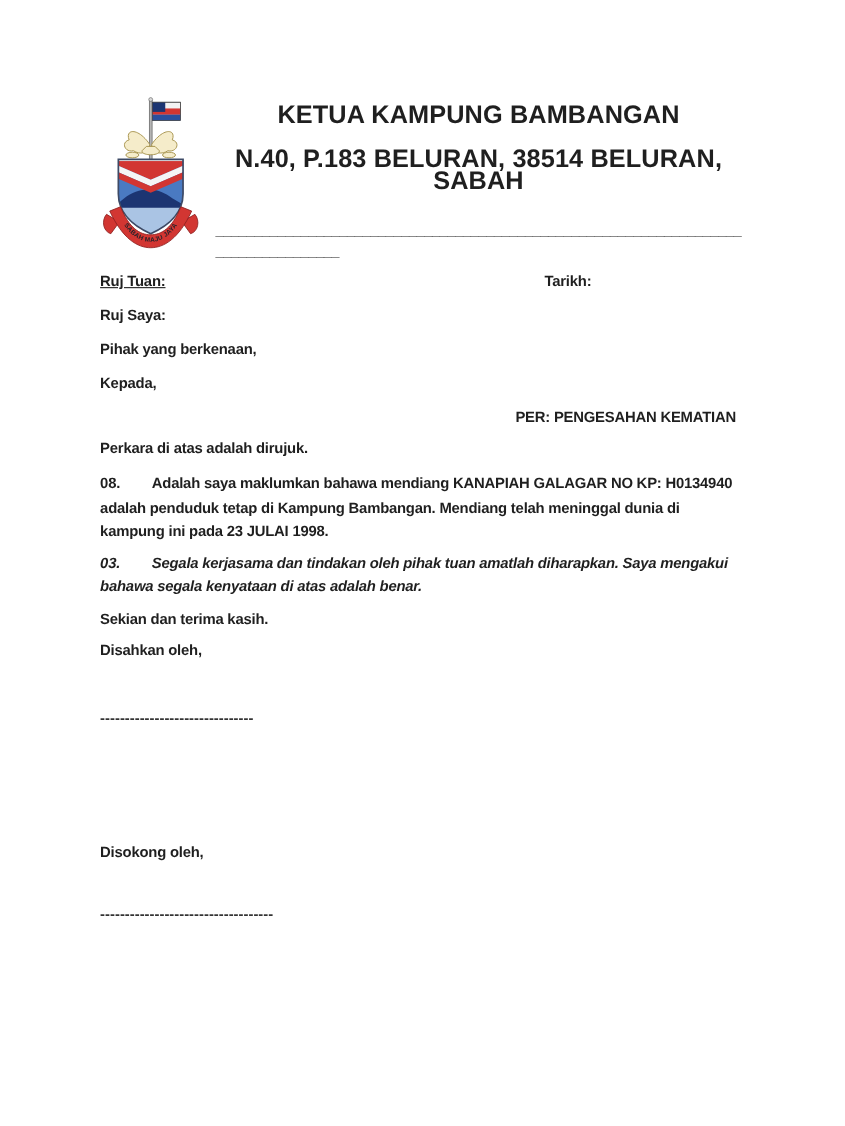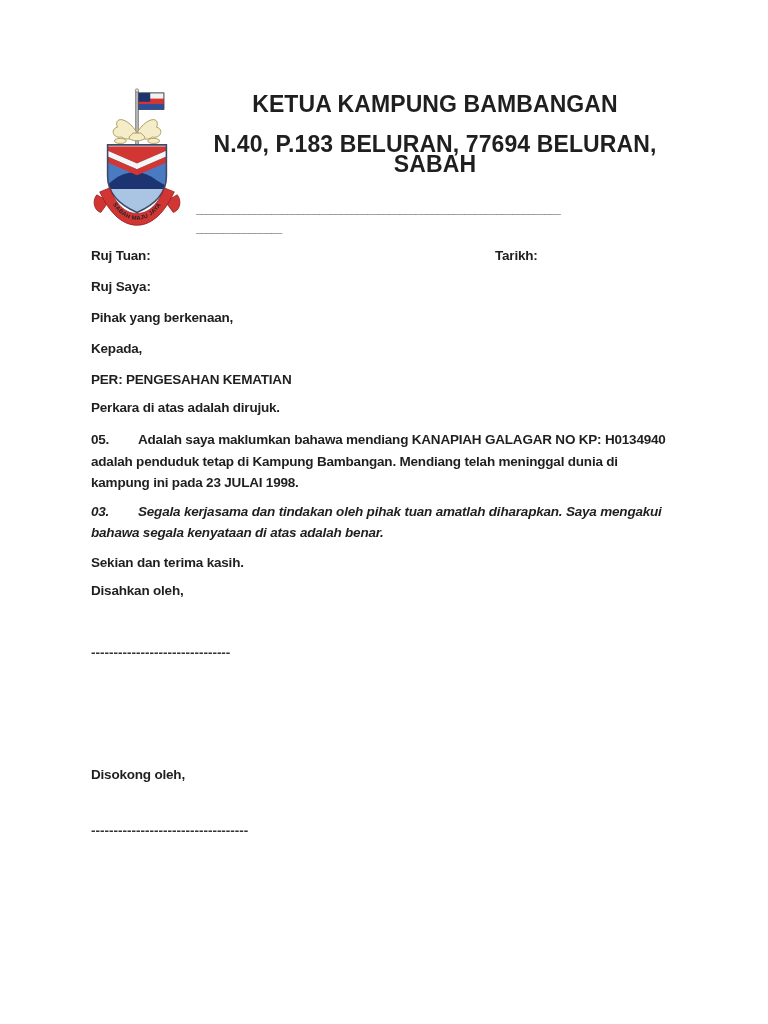--- a/index.html
+++ b/index.html
@@ -41,47 +41,47 @@
     margin: 0 0 20px 0;
     letter-spacing: 0.1px;
   }
 
   
   .rules {
     position: absolute;
     left: 196px;
     top: 200px;
     width: 500px;
-    font-size: 10px;
+    font-size: 13px;
     line-height: 19px;
     letter-spacing: -0.2px;
     white-space: nowrap;
     color: #2a2a2a;
   }
 
   
   .content {
     position: absolute;
     left: 91px;
     top: 246px;
     width: 578px;
     font-size: 13.5px;
     letter-spacing: -0.2px;
   }
   .content .line {
     line-height: 20px;
     margin: 0 0 11px 0;
   }
-  .ref-row { position: relative; }
+  .ref-row { position: relative; text-decoration: underline; }
   .tarikh {
     position: absolute;
     left: 404px;
     top: 0;
   }
-  .subject-line { margin-bottom: 8px !important; }
+  .subject-line { margin-bottom: 8px !important; text-align: right; }
   .para {
     line-height: 21.5px;
     margin: 0 0 7px 0;
   }
   .para-03 { margin-bottom: 9px; font-style: italic; }
   .pnum { display: inline-block; width: 47px; }
   .closing-line { margin-bottom: 8px !important; }
   .certified-label { margin-bottom: 42px !important; }
   .dash-line {
     line-height: 20px;
@@ -143,21 +143,21 @@
       </g>
       <path id="mottoPath" d="M20 112 C30 131 40 136.5 50 136.5 C60 136.5 70 131 80 112" fill="none"></path>
       <text font-size="6" font-weight="bold" fill="#26222a" letter-spacing="0.3" text-anchor="middle">
         <textPath href="#mottoPath" startOffset="50%">SABAH MAJU JAYA</textPath>
       </text>
     </svg>
   </div>
 
   <div class="titles">
     <div class="title-line">KETUA KAMPUNG BAMBANGAN</div>
-    <div class="title-line">N.40, P.183 BELURAN, 77694 BELURAN, SABAH</div>
+    <div class="title-line">N.40, P.183 BELURAN, 38514 BELURAN, SABAH</div>
   </div>
 
   <div class="rules">
     <div>____________________________________________________________________</div>
     <div>________________</div>
   </div>
 
   <div class="content">
 
     <div class="line ref-row">
@@ -169,21 +169,21 @@
 
     <div class="line">Pihak yang berkenaan,</div>
 
     <div class="line">Kepada,</div>
 
     <div class="line subject-line">PER: PENGESAHAN KEMATIAN</div>
 
     <div class="line">Perkara di atas adalah dirujuk.</div>
 
     <p class="para">
-      <span class="pnum">05.</span><span>Adalah saya maklumkan bahawa mendiang KANAPIAH GALAGAR NO KP: H0134940 adalah penduduk tetap di Kampung Bambangan. Mendiang telah meninggal dunia di kampung ini pada 23 JULAI 1998.</span>
+      <span class="pnum">08.</span><span>Adalah saya maklumkan bahawa mendiang KANAPIAH GALAGAR NO KP: H0134940 adalah penduduk tetap di Kampung Bambangan. Mendiang telah meninggal dunia di kampung ini pada 23 JULAI 1998.</span>
     </p>
 
     <p class="para para-03">
       <span class="pnum">03.</span><span>Segala kerjasama dan tindakan oleh pihak tuan amatlah diharapkan. Saya mengakui bahawa segala kenyataan di atas adalah benar.</span>
     </p>
 
     <div class="line closing-line">Sekian dan terima kasih.</div>
 
     <div class="line certified-label">Disahkan oleh,</div>
 

